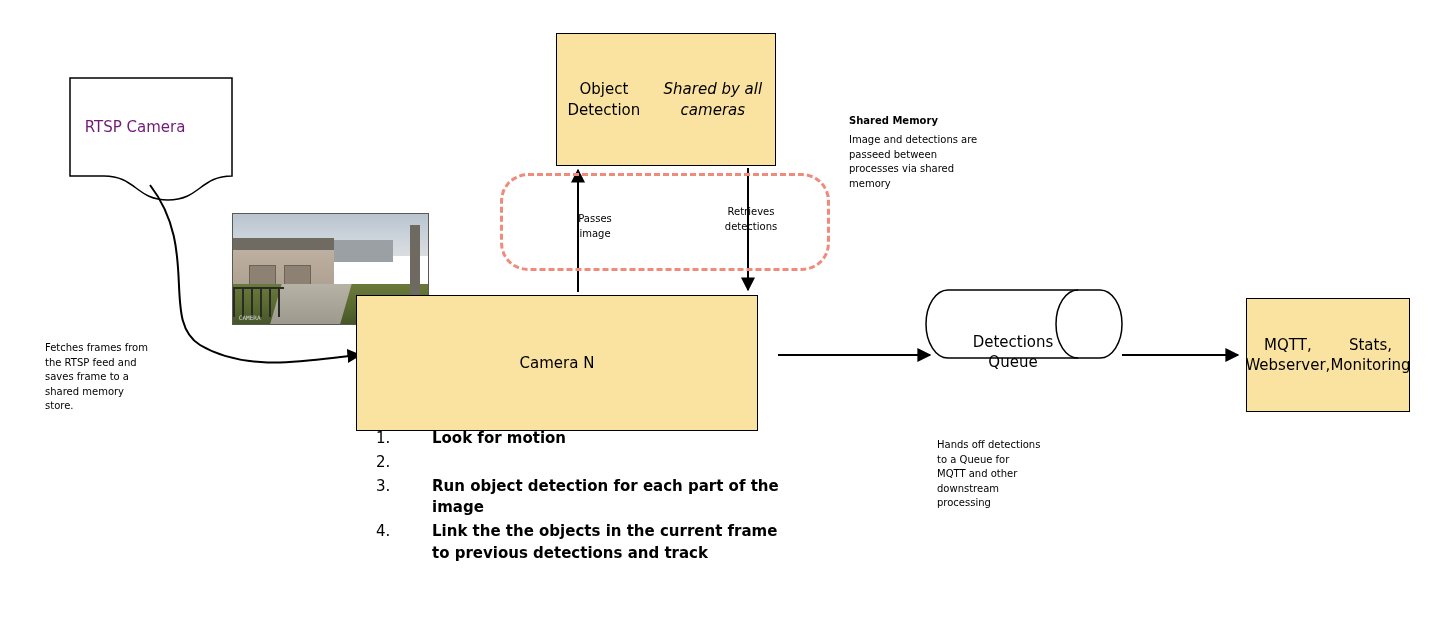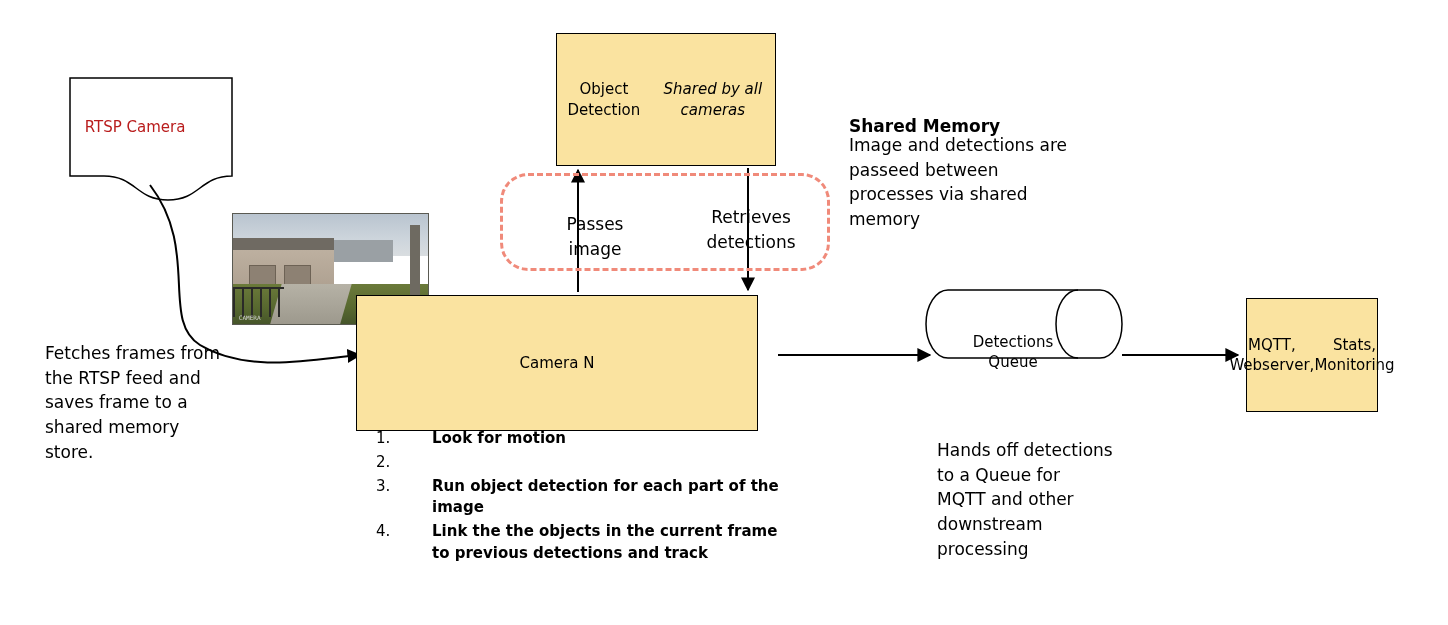--- a/index.html
+++ b/index.html
@@ -28,21 +28,21 @@
     text-align: center;
     font-size: 15px;
     color: #000000;
     line-height: 1.35;
   }
   .box .sub {
     font-style: italic;
   }
   .plain-text {
     position: absolute;
-    font-size: 17px;
+    font-size: 10px;
     color: #000000;
     line-height: 1.45;
     white-space: pre-line;
   }
   .plain-text.bold {
     font-weight: bold;
   }
   .label-center {
     position: absolute;
     font-size: 15px;
@@ -73,21 +73,21 @@
     width: 56px;
     flex: 0 0 56px;
   }
   .steps .txt {
     flex: 1 1 auto;
     font-weight: bold;
   }
   .camera-doc-label {
     position: absolute;
     font-size: 15px;
-    color: #b91c1c;
+    color: #701a75;
     text-align: center;
     width: 128px;
   }
   
   #snapshot {
     position: absolute;
     border: 1px solid #5a5a52;
     overflow: hidden;
   }
   .snap-sky {
@@ -200,21 +200,21 @@
     <div class="sub">Shared by all cameras</div>
   </div>
 
   <div class="node box" style="left:356px; top:295px; width:402px; height:136px;">
     <div>Camera N</div>
   </div>
 
   <div class="label-center" style="left:948px; top:333px; width:130px;">Detections</div>
   <div class="label-center" style="left:948px; top:353px; width:130px;">Queue</div>
 
-  <div class="node box" style="left:1246px; top:298px; width:132px; height:114px;">
+  <div class="node box" style="left:1246px; top:298px; width:164px; height:114px;">
     <div>MQTT, Webserver,</div>
     <div>Stats, Monitoring</div>
   </div>
 
   <div class="plain-text" style="left:540px; top:212px; width:110px; text-align:center;">Passes
 image</div>
 
   <div class="plain-text" style="left:692px; top:205px; width:118px; text-align:center;">Retrieves
 detections</div>
 

